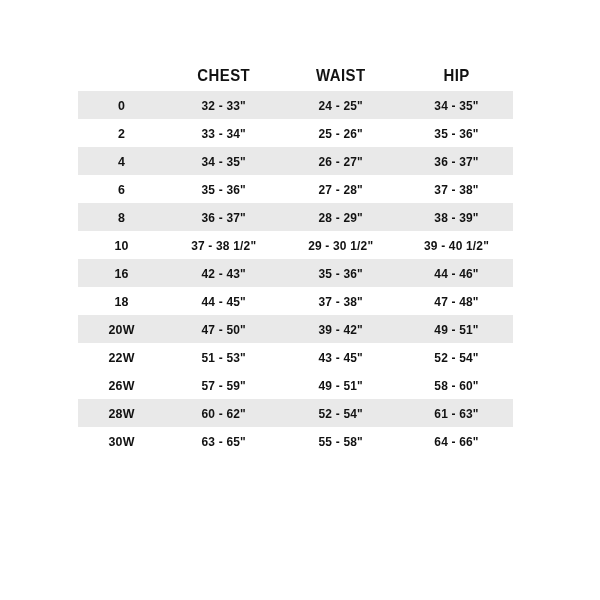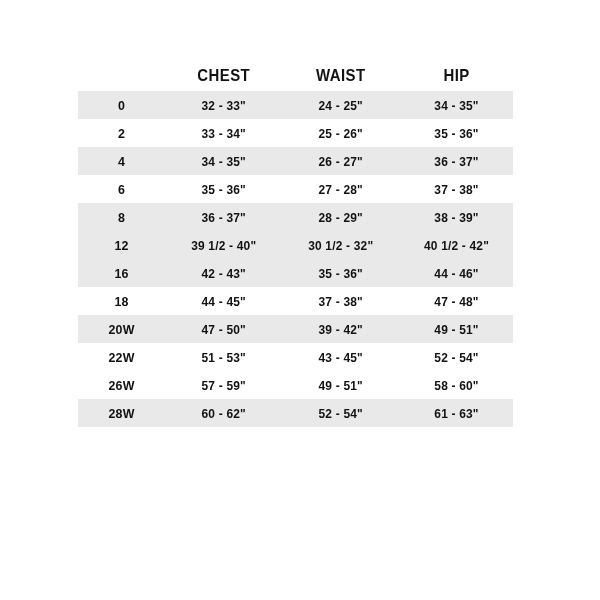--- a/index.html
+++ b/index.html
@@ -87,25 +87,25 @@
           <div class="cell">35 - 36"</div>
           <div class="cell">27 - 28"</div>
           <div class="cell">37 - 38"</div>
         </div>
         <div class="row striped">
           <div class="cell size-cell">8</div>
           <div class="cell">36 - 37"</div>
           <div class="cell">28 - 29"</div>
           <div class="cell">38 - 39"</div>
         </div>
-        <div class="row striped">
-          <div class="cell size-cell">12</div>
-          <div class="cell">39 1/2 - 40"</div>
-          <div class="cell">30 1/2 - 32"</div>
-          <div class="cell">40 1/2 - 42"</div>
+        <div class="row">
+          <div class="cell size-cell">10</div>
+          <div class="cell">37 - 38 1/2"</div>
+          <div class="cell">29 - 30 1/2"</div>
+          <div class="cell">39 - 40 1/2"</div>
         </div>
         <div class="row striped">
           <div class="cell size-cell">16</div>
           <div class="cell">42 - 43"</div>
           <div class="cell">35 - 36"</div>
           <div class="cell">44 - 46"</div>
         </div>
         <div class="row">
           <div class="cell size-cell">18</div>
           <div class="cell">44 - 45"</div>
@@ -129,15 +129,21 @@
           <div class="cell">57 - 59"</div>
           <div class="cell">49 - 51"</div>
           <div class="cell">58 - 60"</div>
         </div>
         <div class="row striped">
           <div class="cell size-cell">28W</div>
           <div class="cell">60 - 62"</div>
           <div class="cell">52 - 54"</div>
           <div class="cell">61 - 63"</div>
         </div>
+        <div class="row">
+          <div class="cell size-cell">30W</div>
+          <div class="cell">63 - 65"</div>
+          <div class="cell">55 - 58"</div>
+          <div class="cell">64 - 66"</div>
+        </div>
       </div>
   </div>
 </div>
 
 </body></html>

